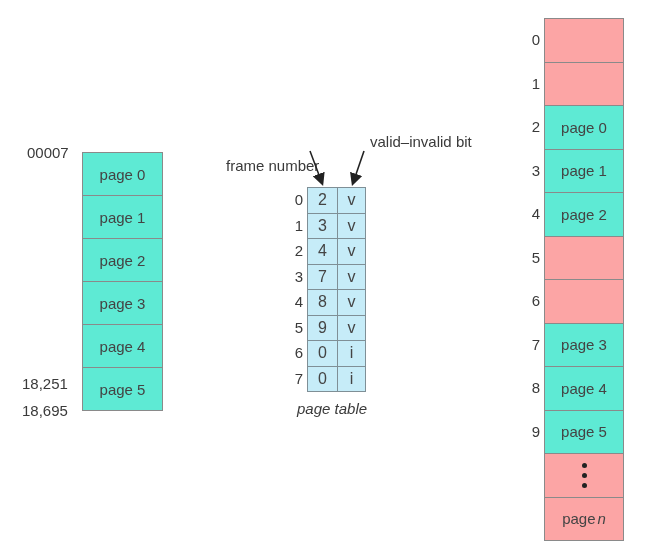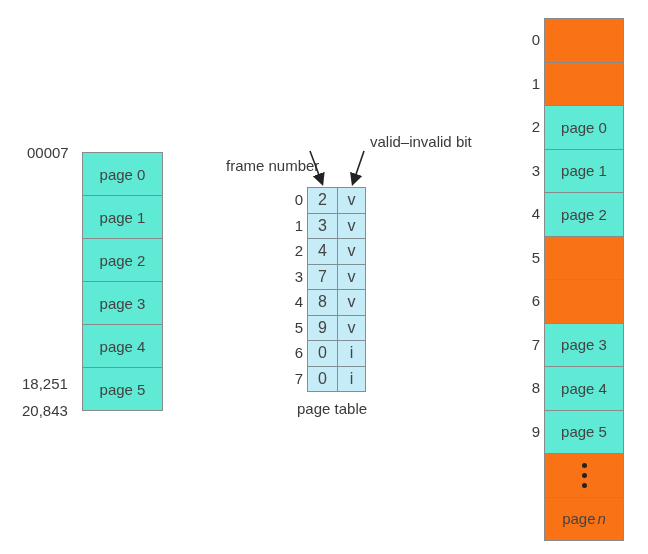--- a/index.html
+++ b/index.html
@@ -4,36 +4,36 @@
   <style>
     html, body { margin: 0; padding: 0; background: #ffffff; }
     body { width: 648px; height: 554px; position: relative; overflow: hidden;
            font-family: "Liberation Sans", sans-serif; color: #333333; }
     .abs { position: absolute; }
     .label { font-size: 15px; color: #3a3a3a; white-space: nowrap; }
     .cell { position: absolute; box-sizing: border-box; border: 1px solid #8a8a8a;
             display: flex; align-items: center; justify-content: center;
             font-size: 15px; color: #444; }
     .gray { background: #5eead4; }
-    .blue { background: #f97316; }
+    .blue { background: #fca5a5; }
     .idx { position: absolute; font-size: 15px; color: #3a3a3a; text-align: right; width: 20px; }
     .pt-cell { position: absolute; box-sizing: border-box; border: 1px solid #7f8f96;
                background: #c6ecf8; display: flex; align-items: center; justify-content: center;
                font-size: 16px; color: #444; }
     .dots { display: flex; flex-direction: column; align-items: center; gap: 5px; }
     .dot { width: 5px; height: 5px; border-radius: 50%; background: #222; }
     svg { position: absolute; left: 0; top: 0; }
   </style>
 </head>
 <body>
 
 <div>
   <span class="abs label" style="left:27px; top:144px;">00007</span>
   <span class="abs label" style="left:22px; top:375px;">18,251</span>
-  <span class="abs label" style="left:22px; top:402px;">20,843</span>
+  <span class="abs label" style="left:22px; top:402px;">18,695</span>
   <div id="lm-cells">
       <div class="cell gray" style="left: 82px; top: 152px; width: 81px; height: 44px;">page 0</div>
       <div class="cell gray" style="left: 82px; top: 195px; width: 81px; height: 44px;">page 1</div>
       <div class="cell gray" style="left: 82px; top: 238px; width: 81px; height: 44px;">page 2</div>
       <div class="cell gray" style="left: 82px; top: 281px; width: 81px; height: 44px;">page 3</div>
       <div class="cell gray" style="left: 82px; top: 324px; width: 81px; height: 44px;">page 4</div>
       <div class="cell gray" style="left: 82px; top: 367px; width: 81px; height: 44px;">page 5</div>
     </div>
 </div>
 
@@ -59,21 +59,21 @@
       <div class="idx" style="left: 283px; top: 318.5px;">5</div>
       <div class="pt-cell" style="left: 307px; top: 314.5px; width: 31px; height: 26.5px;">9</div>
       <div class="pt-cell" style="left: 337px; top: 314.5px; width: 29px; height: 26.5px;">v</div>
       <div class="idx" style="left: 283px; top: 344px;">6</div>
       <div class="pt-cell" style="left: 307px; top: 340px; width: 31px; height: 26.5px;">0</div>
       <div class="pt-cell" style="left: 337px; top: 340px; width: 29px; height: 26.5px;">i</div>
       <div class="idx" style="left: 283px; top: 369.5px;">7</div>
       <div class="pt-cell" style="left: 307px; top: 365.5px; width: 31px; height: 26.5px;">0</div>
       <div class="pt-cell" style="left: 337px; top: 365.5px; width: 29px; height: 26.5px;">i</div>
     </div>
-  <span class="abs label" style="left:297px; top:400px;">page table</span>
+  <span class="abs label" style="left:297px; top:400px;font-style:italic;">page table</span>
 </div>
 
 <svg width="648" height="554">
   <defs>
     <marker id="ah" markerWidth="8" markerHeight="8" refX="6" refY="4" orient="auto">
       <path d="M0,0 L8,4 L0,8 z" fill="#222"></path>
     </marker>
   </defs>
   <line x1="310" y1="151" x2="322" y2="183" stroke="#222" stroke-width="1.6" marker-end="url(#ah)"></line>
   <line x1="364" y1="151" x2="353" y2="183" stroke="#222" stroke-width="1.6" marker-end="url(#ah)"></line>

